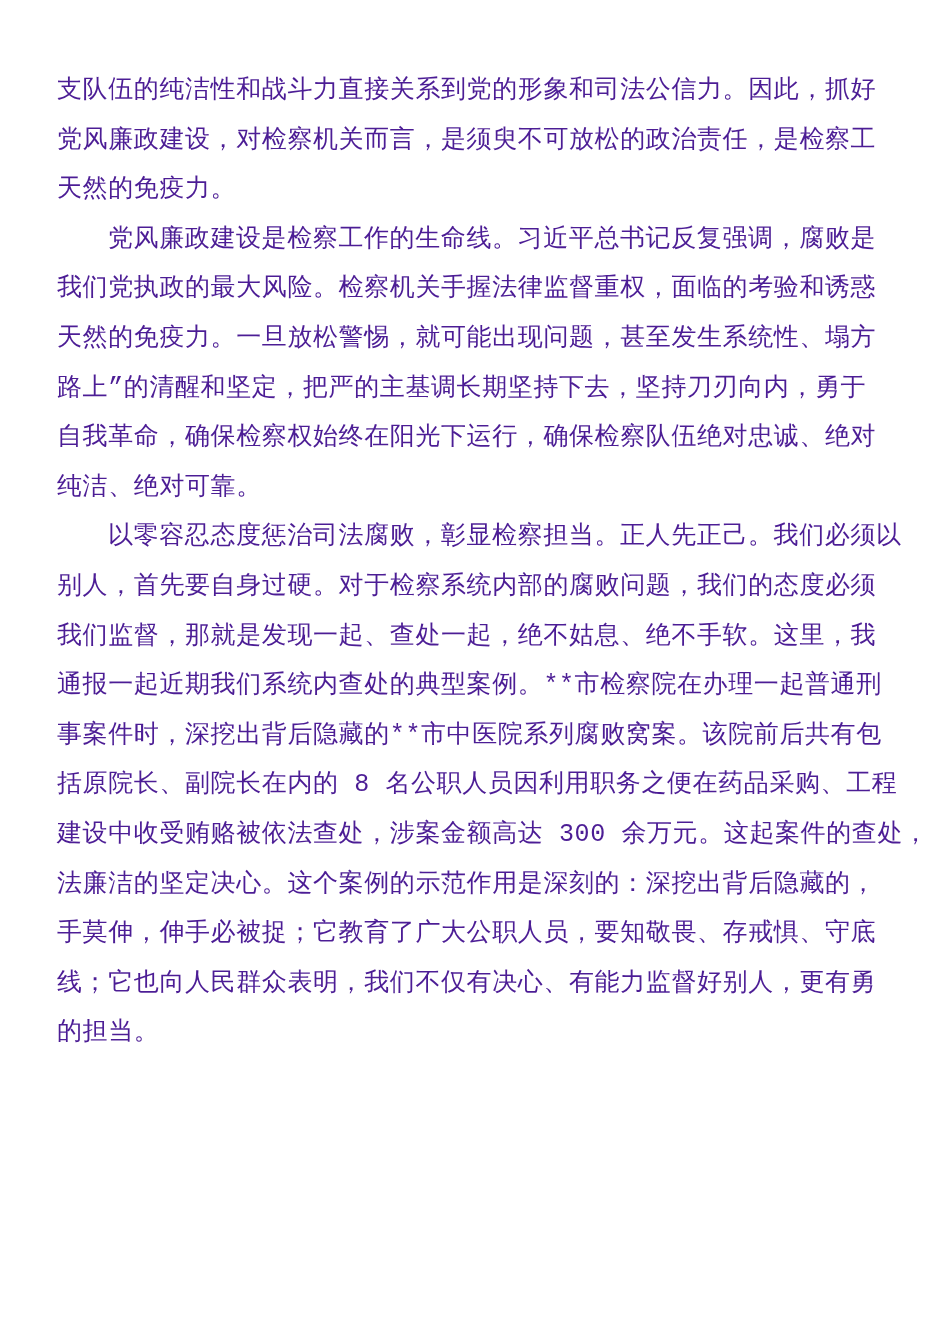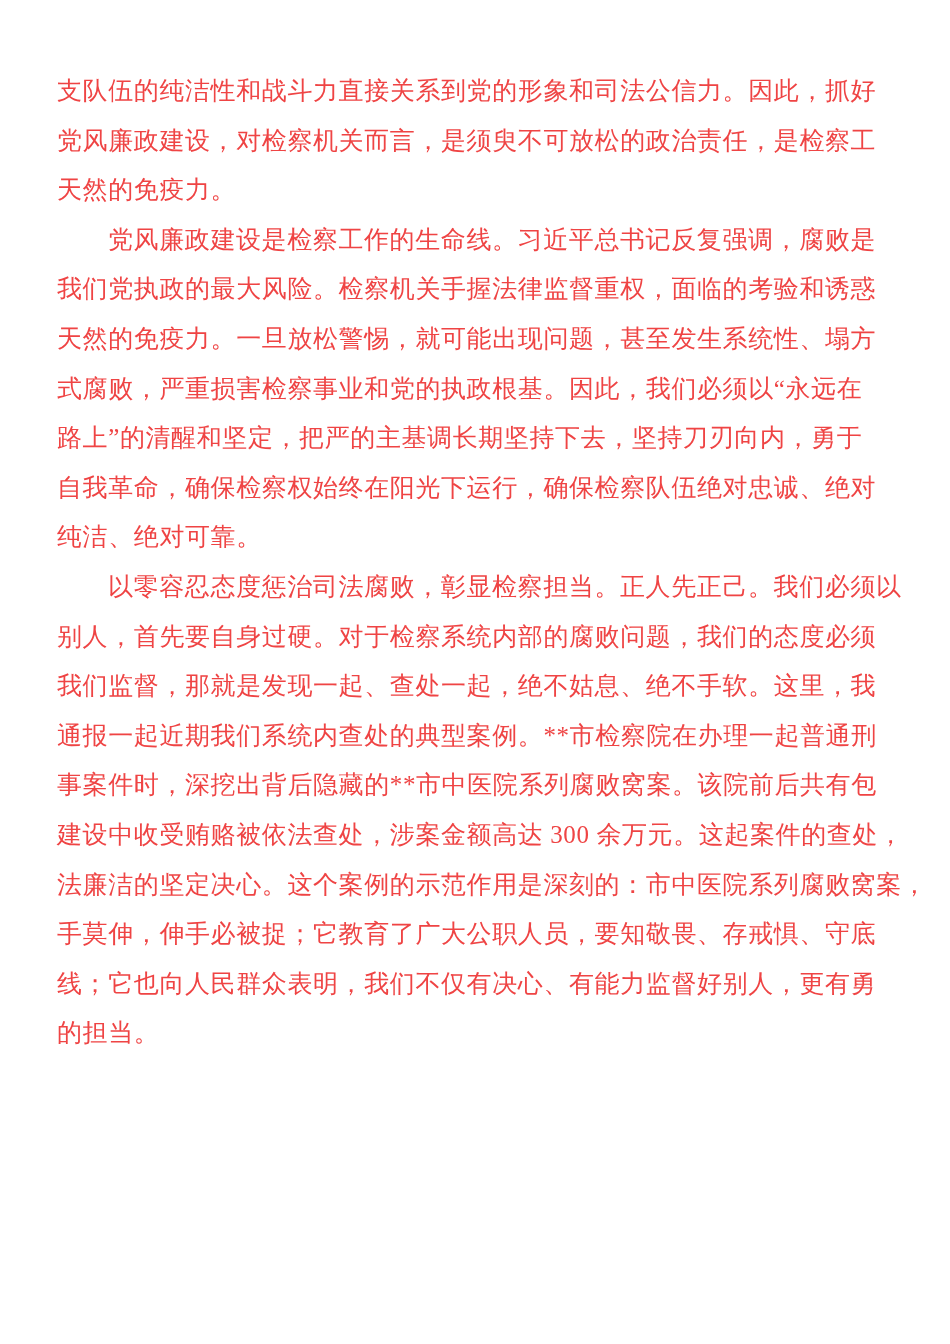--- a/index.html
+++ b/index.html
@@ -11,22 +11,22 @@
       width: 950px;
       height: 1344px;
       overflow: hidden;
       position: relative;
     }
     .page {
       position: absolute;
       left: 57px;
       top: 66px;
       width: 822px;
-      color: #ef4444;
-      font-family: Liberation Serif, serif;
+      color: #4c1d95;
+      font-family: Liberation Mono, monospace;
       font-size: 25px;
       line-height: 49.6px;
       letter-spacing: 0.6px;
     }
     .line {
       display: block;
       white-space: nowrap;
       height: 49.6px;
     }
     .indent {
@@ -39,30 +39,30 @@
 <div class="page">
   <div>
     <span class="line">支队伍的纯洁性和战斗力直接关系到党的形象和司法公信力。因此，抓好</span>
     <span class="line">党风廉政建设，对检察机关而言，是须臾不可放松的政治责任，是检察工</span>
     <span class="line">天然的免疫力。</span>
   </div>
   <div>
     <span class="line indent">党风廉政建设是检察工作的生命线。习近平总书记反复强调，腐败是</span>
     <span class="line">我们党执政的最大风险。检察机关手握法律监督重权，面临的考验和诱惑</span>
     <span class="line">天然的免疫力。一旦放松警惕，就可能出现问题，甚至发生系统性、塌方</span>
-    <span class="line">式腐败，严重损害检察事业和党的执政根基。因此，我们必须以“永远在</span>
     <span class="line">路上”的清醒和坚定，把严的主基调长期坚持下去，坚持刀刃向内，勇于</span>
     <span class="line">自我革命，确保检察权始终在阳光下运行，确保检察队伍绝对忠诚、绝对</span>
     <span class="line">纯洁、绝对可靠。</span>
   </div>
   <div>
     <span class="line indent">以零容忍态度惩治司法腐败，彰显检察担当。正人先正己。我们必须以</span>
     <span class="line">别人，首先要自身过硬。对于检察系统内部的腐败问题，我们的态度必须</span>
     <span class="line">我们监督，那就是发现一起、查处一起，绝不姑息、绝不手软。这里，我</span>
     <span class="line">通报一起近期我们系统内查处的典型案例。**市检察院在办理一起普通刑</span>
     <span class="line">事案件时，深挖出背后隐藏的**市中医院系列腐败窝案。该院前后共有包</span>
+    <span class="line">括原院长、副院长在内的 8 名公职人员因利用职务之便在药品采购、工程</span>
     <span class="line">建设中收受贿赂被依法查处，涉案金额高达 300 余万元。这起案件的查处，</span>
-    <span class="line">法廉洁的坚定决心。这个案例的示范作用是深刻的：市中医院系列腐败窝案，</span>
+    <span class="line">法廉洁的坚定决心。这个案例的示范作用是深刻的：深挖出背后隐藏的，</span>
     <span class="line">手莫伸，伸手必被捉；它教育了广大公职人员，要知敬畏、存戒惧、守底</span>
     <span class="line">线；它也向人民群众表明，我们不仅有决心、有能力监督好别人，更有勇</span>
     <span class="line">的担当。</span>
   </div>
 </div>
 
 </body></html>

